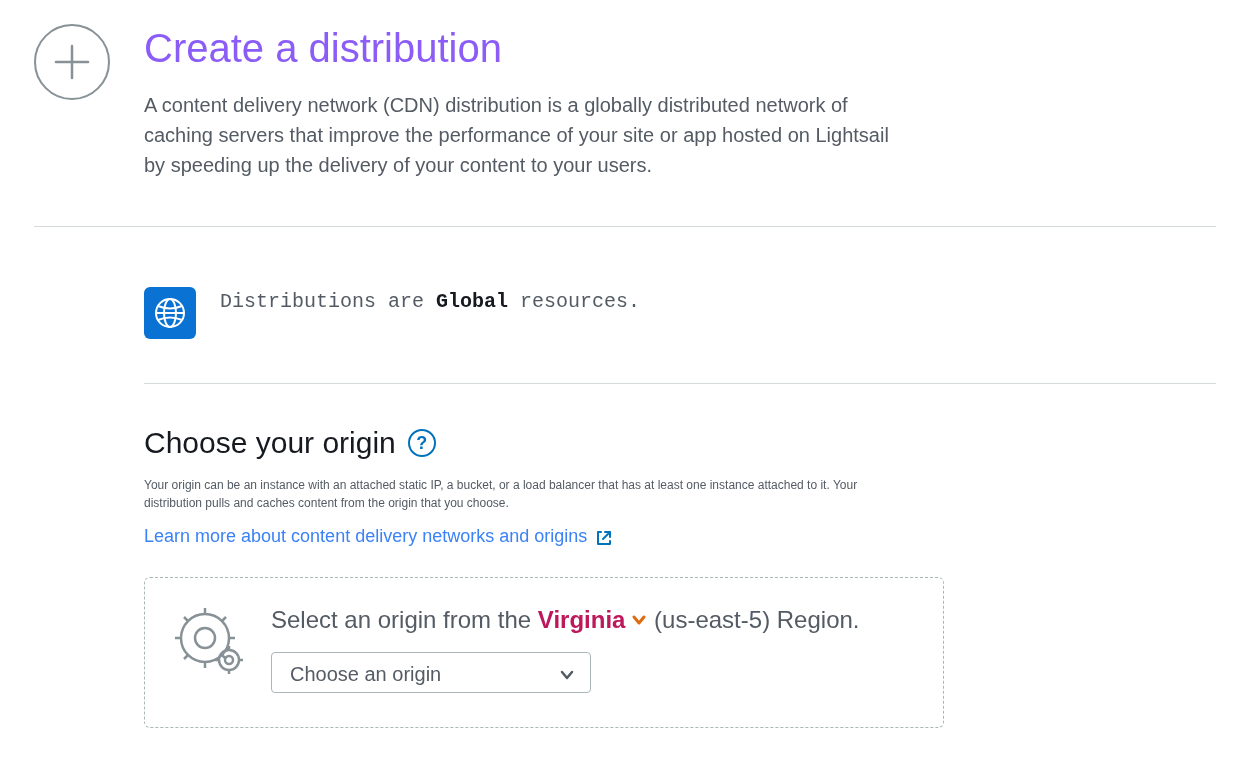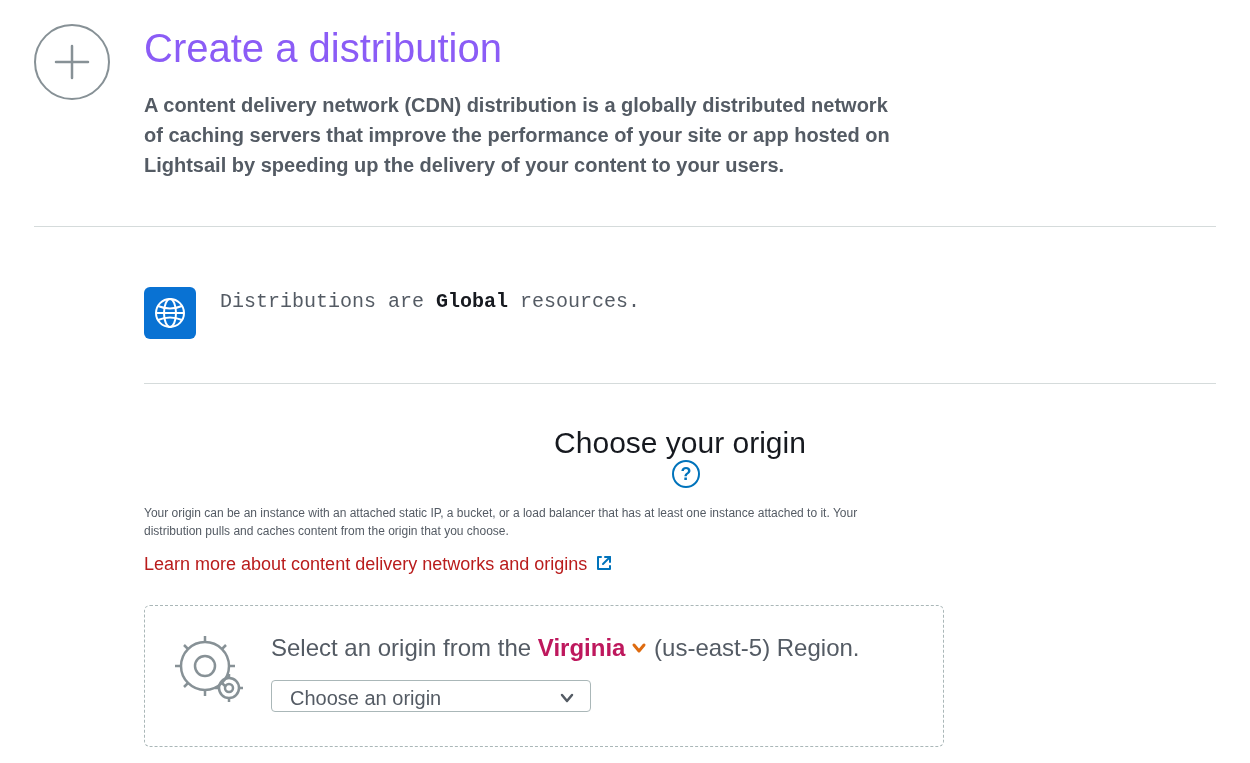--- a/index.html
+++ b/index.html
@@ -16,52 +16,52 @@
   .plus-circle {
     width:76px; height:76px; border-radius:50%;
     border:2px solid #879196;
     display:flex; align-items:center; justify-content:center;
     flex-shrink:0;
     margin-top:4px;
   }
   .plus-circle svg { display:block; }
   .header-text { margin-left:34px; max-width:760px;}
   .title { font-size:40px; font-weight:400; color:#8b5cf6; margin:4px 0 18px 0; line-height:1.2; }
-  .lead { font-size:20px; color:#545b64; line-height:1.5; margin:0; font-weight:700;}
+  .lead { font-size:20px; color:#545b64; line-height:1.5; margin:0; font-weight:400;}
 
   .divider { border:none; border-top:1px solid #d5dbdb; margin:46px 0 0 0;}
   .section-indent { margin-left:110px; }
 
   .global-row { display:flex; align-items:flex-start; padding:60px 0 44px 0;font-family:Liberation Mono, monospace;}
   .globe-badge {
     width:52px; height:52px; flex-shrink:0;
     background:#0972d3;
     border-radius:6px;
     display:flex; align-items:center; justify-content:center;
   }
   .globe-badge svg { display:block; }
   .global-copy { margin-left:24px; }
   .global-copy p { margin:0; font-size:20px; color:#545b64; line-height:1.5;}
   .global-copy .bold { font-weight:700; color:#16191f; }
 
   .divider2 { border:none; border-top:1px solid #d5dbdb; margin:0;}
 
-  .subheading-row { display:flex; align-items:center; margin-top:42px;flex-direction:column;}
+  .subheading-row { display:flex; align-items:center; margin-top:42px;}
   .subheading { font-size:30px; font-weight:400; color:#16191f; margin:0; }
   .help-circle {
     width:28px; height:28px; border:2px solid #0073bb; border-radius:50%;
     display:flex; align-items:center; justify-content:center;
     color:#0073bb; font-weight:700; font-size:18px; margin-left:12px;
     cursor:pointer; flex-shrink:0;
     font-family: Arial, sans-serif;
   }
 
   .body-text { font-size:12px; color:#545b64; line-height:1.5; margin:16px 0 0 0; max-width:750px;}
 
-  .learn-link { display:inline-flex; align-items:flex-start; font-size:18px; color:#b91c1c; text-decoration:none; margin-top:14px; }
+  .learn-link { display:inline-flex; align-items:flex-end; font-size:18px; color:#3b82f6; text-decoration:none; margin-top:14px; }
   .ext-icon { margin-left:8px; display:inline-flex; }
   .ext-icon svg { display:block; }
 
   .origin-card {
     margin-top:30px;
     border:1px dashed #aab7b8;
     border-radius:6px;
     padding:28px 30px 34px 30px;
     max-width:800px;
     display:flex;
@@ -77,21 +77,21 @@
   .origin-inner { flex:1; }
   .origin-line { font-size:24px; color:#545b64; margin:0 0 18px 0; }
   .region-link {
     color:#be185d; font-weight:700; cursor:pointer;
     display:inline-flex; align-items:center;
   }
   .region-chev { margin-left:6px; display:inline-flex; }
   .region-chev svg{ display:block; }
 
   .select {
-    width:320px; height:32px;
+    width:320px; height:41px;
     border:1px solid #aab7b8; border-radius:4px;
     background:#fff;
     display:flex; align-items:center; justify-content:space-between;
     padding:4px 14px 0 18px;
     cursor:pointer;
   }
   .select-label { font-size:20px; color:#545b64; }
   .select-chev { color:#545b64; display:flex; }
   .select-chev svg{ display:block; }
 </style>

